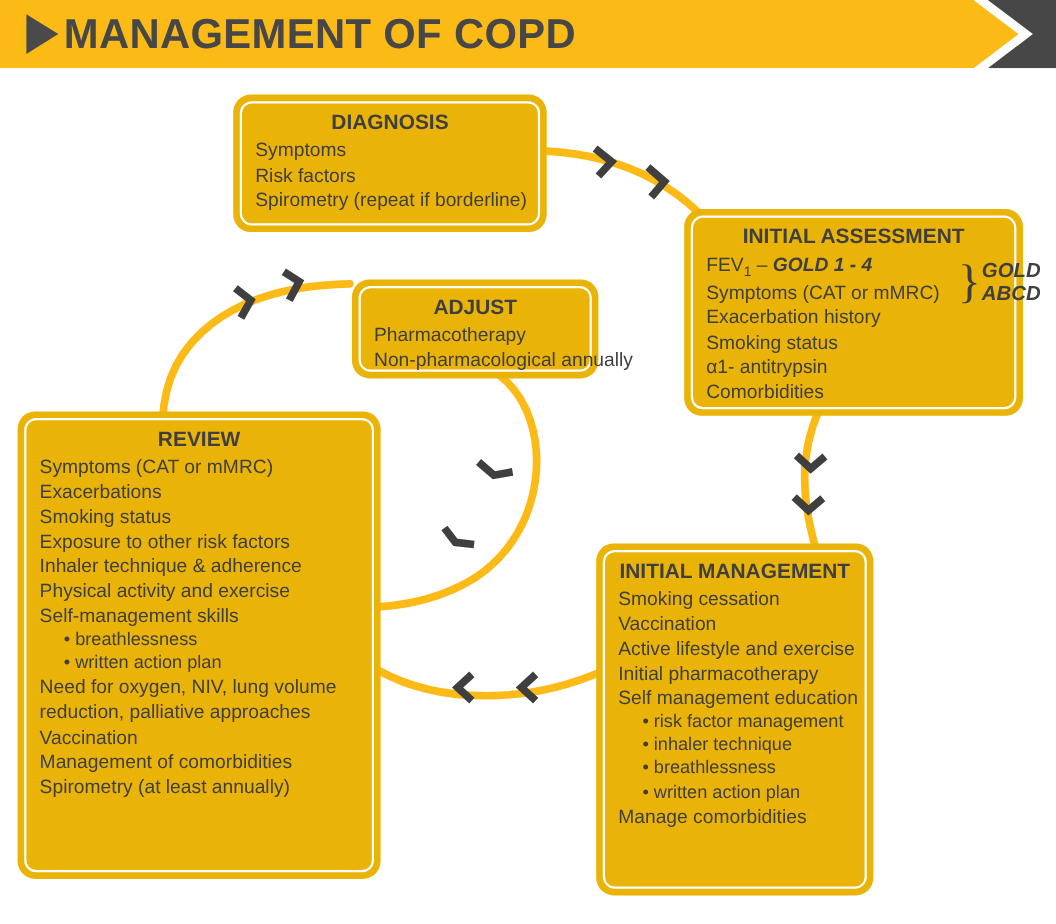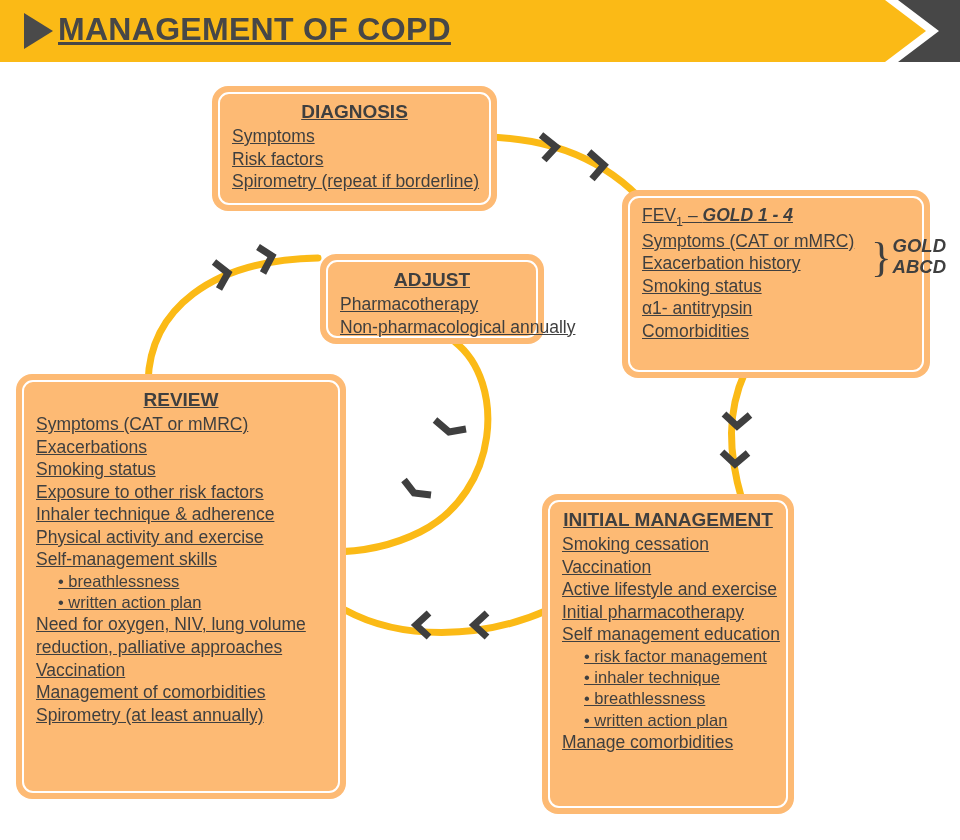--- a/index.html
+++ b/index.html
@@ -19,44 +19,42 @@
   
   #header-banner {
     position: absolute;
     left: 0; top: 0;
     width: 960px; height: 62px;
   }
   #header-title {
     position: absolute;
     left: 58px;
     top: 11px;
-    font-size: 32px;
+    font-size: 38px;
     font-weight: bold;
     letter-spacing: 0.3px;
     color: #474747;
     font-family: "Liberation Sans", sans-serif;
     white-space: nowrap;
-    text-decoration: underline;
   }
 
   
   #flow-canvas {
     position: absolute;
     left: 0; top: 62px;
     width: 960px; height: 740px;
   }
 
   
   .flow-box {
     position: absolute;
     box-sizing: border-box;
-    background: #fdba74;
+    background: #eab308;
     border-radius: 16px;
     padding: 6px;
-    text-decoration: underline;
   }
   .flow-box-inner {
     box-sizing: border-box;
     width: 100%;
     height: 100%;
     border: 2px solid #ffffff;
     border-radius: 11px;
     padding: 6px 12px 8px 12px;
   }
   .box-title {
@@ -174,20 +172,21 @@
     <div class="flow-box-inner">
       <div class="box-title">DIAGNOSIS</div>
       <div class="box-line">Symptoms</div>
       <div class="box-line">Risk factors</div>
       <div class="box-line">Spirometry (repeat if borderline)</div>
     </div>
   </div>
 
   <div class="flow-box" style="left:622px; top:128px; width:308px; height:188px;">
     <div class="flow-box-inner">
+      <div class="box-title">INITIAL ASSESSMENT</div>
       <div class="box-line">
         <span>FEV</span><sub>1</sub><span> – </span><span class="gold-em">GOLD 1 - 4</span>
       </div>
       <div class="box-line">Symptoms (CAT or mMRC)</div>
       <div class="box-line">Exacerbation history</div>
       <div class="box-line">Smoking status</div>
       <div class="box-line">α1- antitrypsin</div>
       <div class="box-line">Comorbidities</div>
     </div>
     <div class="brace-block">

